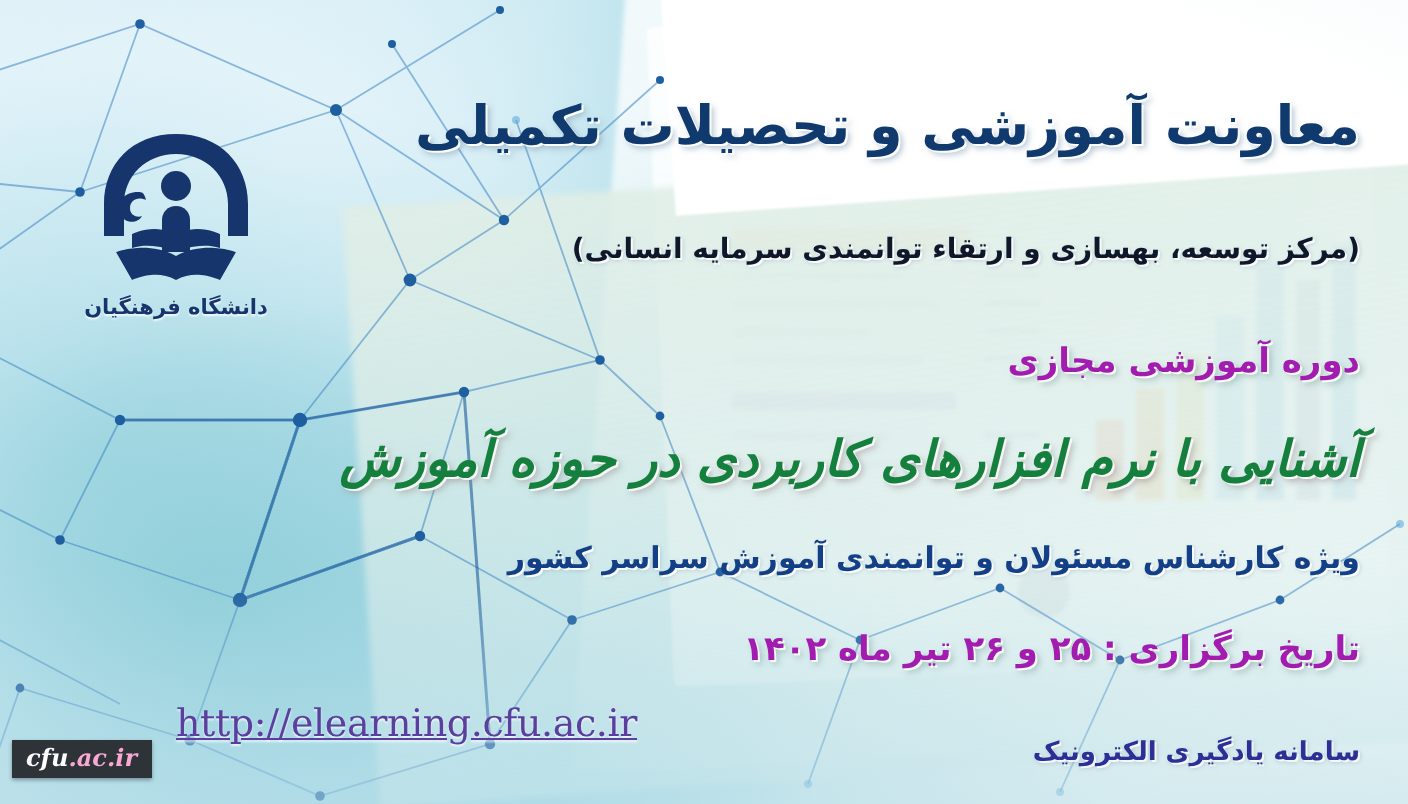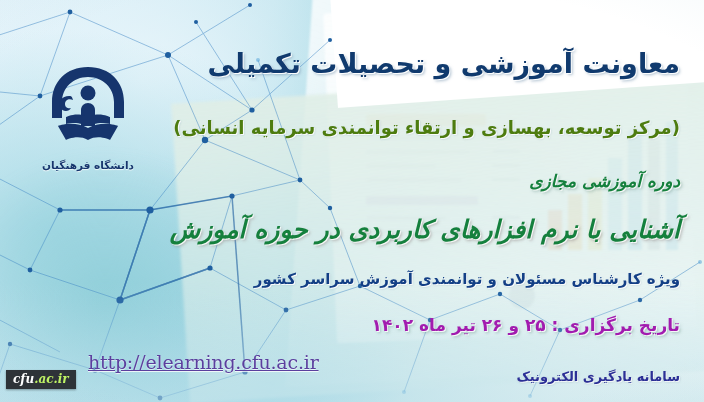--- a/index.html
+++ b/index.html
@@ -107,30 +107,29 @@
     letter-spacing: 0;
   }
   .t-title {
     top: 48px;
     font-size: 27px;
     color: #103a6e;
     text-shadow: 1px 1px 0 rgba(255,255,255,0.95), 2px 2px 3px rgba(120,150,175,0.55);
   }
   .t-sub {
     top: 117px;
-    font-size: 18px;
-    color: #4d7c0f;
+    font-size: 14px;
+    color: #0f172a;
     text-shadow: 1px 1px 0 rgba(255,255,255,0.9), 1px 1px 2px rgba(120,150,175,0.45);
   }
   .t-course {
     top: 171px;
     font-size: 17px;
-    color: #15803d;
+    color: #a21caf;
     text-shadow: 1px 1px 0 rgba(255,255,255,0.85), 2px 2px 3px rgba(110,150,140,0.5);
-    font-style: italic;
   }
   .t-topic {
     top: 215px;
     font-size: 25px;
     color: #15803d;
     text-shadow: 1px 1px 0 rgba(255,255,255,0.85), 2px 2px 3px rgba(150,140,140,0.55);
     font-style: italic;
   }
   .t-audience {
     top: 270px;
@@ -171,41 +170,40 @@
     background: #2e3338;
     padding: 3px 7px 4px 7px;
     font-family: "DejaVu Serif", "Liberation Serif", serif;
     font-style: italic;
     font-weight: bold;
     font-size: 12px;
     line-height: 1;
     box-shadow: 0 1px 2px rgba(0,0,0,0.35);
   }
   .badge .b1 { color: #ffffff; }
-  .badge .b2 { color: #bef264; }
+  .badge .b2 { color: #f9a8d4; }
 
   
   .logo-wrap {
     position: absolute;
     left: 36px;
     top: 62px;
     width: 104px;
     height: 106px;
   }
   .logo-caption {
     position: absolute;
     left: 0; top: 86px;
     width: 104px;
     text-align: center;
     font-size: 10.5px;
     font-weight: bold;
     color: #16356d;
     direction: rtl;
     text-shadow: 0 1px 1px rgba(255,255,255,0.8);
-    margin-top: 11px;
   }
 </style>
 </head>
 <body>
 
 <div id="poster">
 
   <div class="bg-base"></div>
   <div class="bg-teal-blob"></div>
   <div class="bg-screen"></div>

